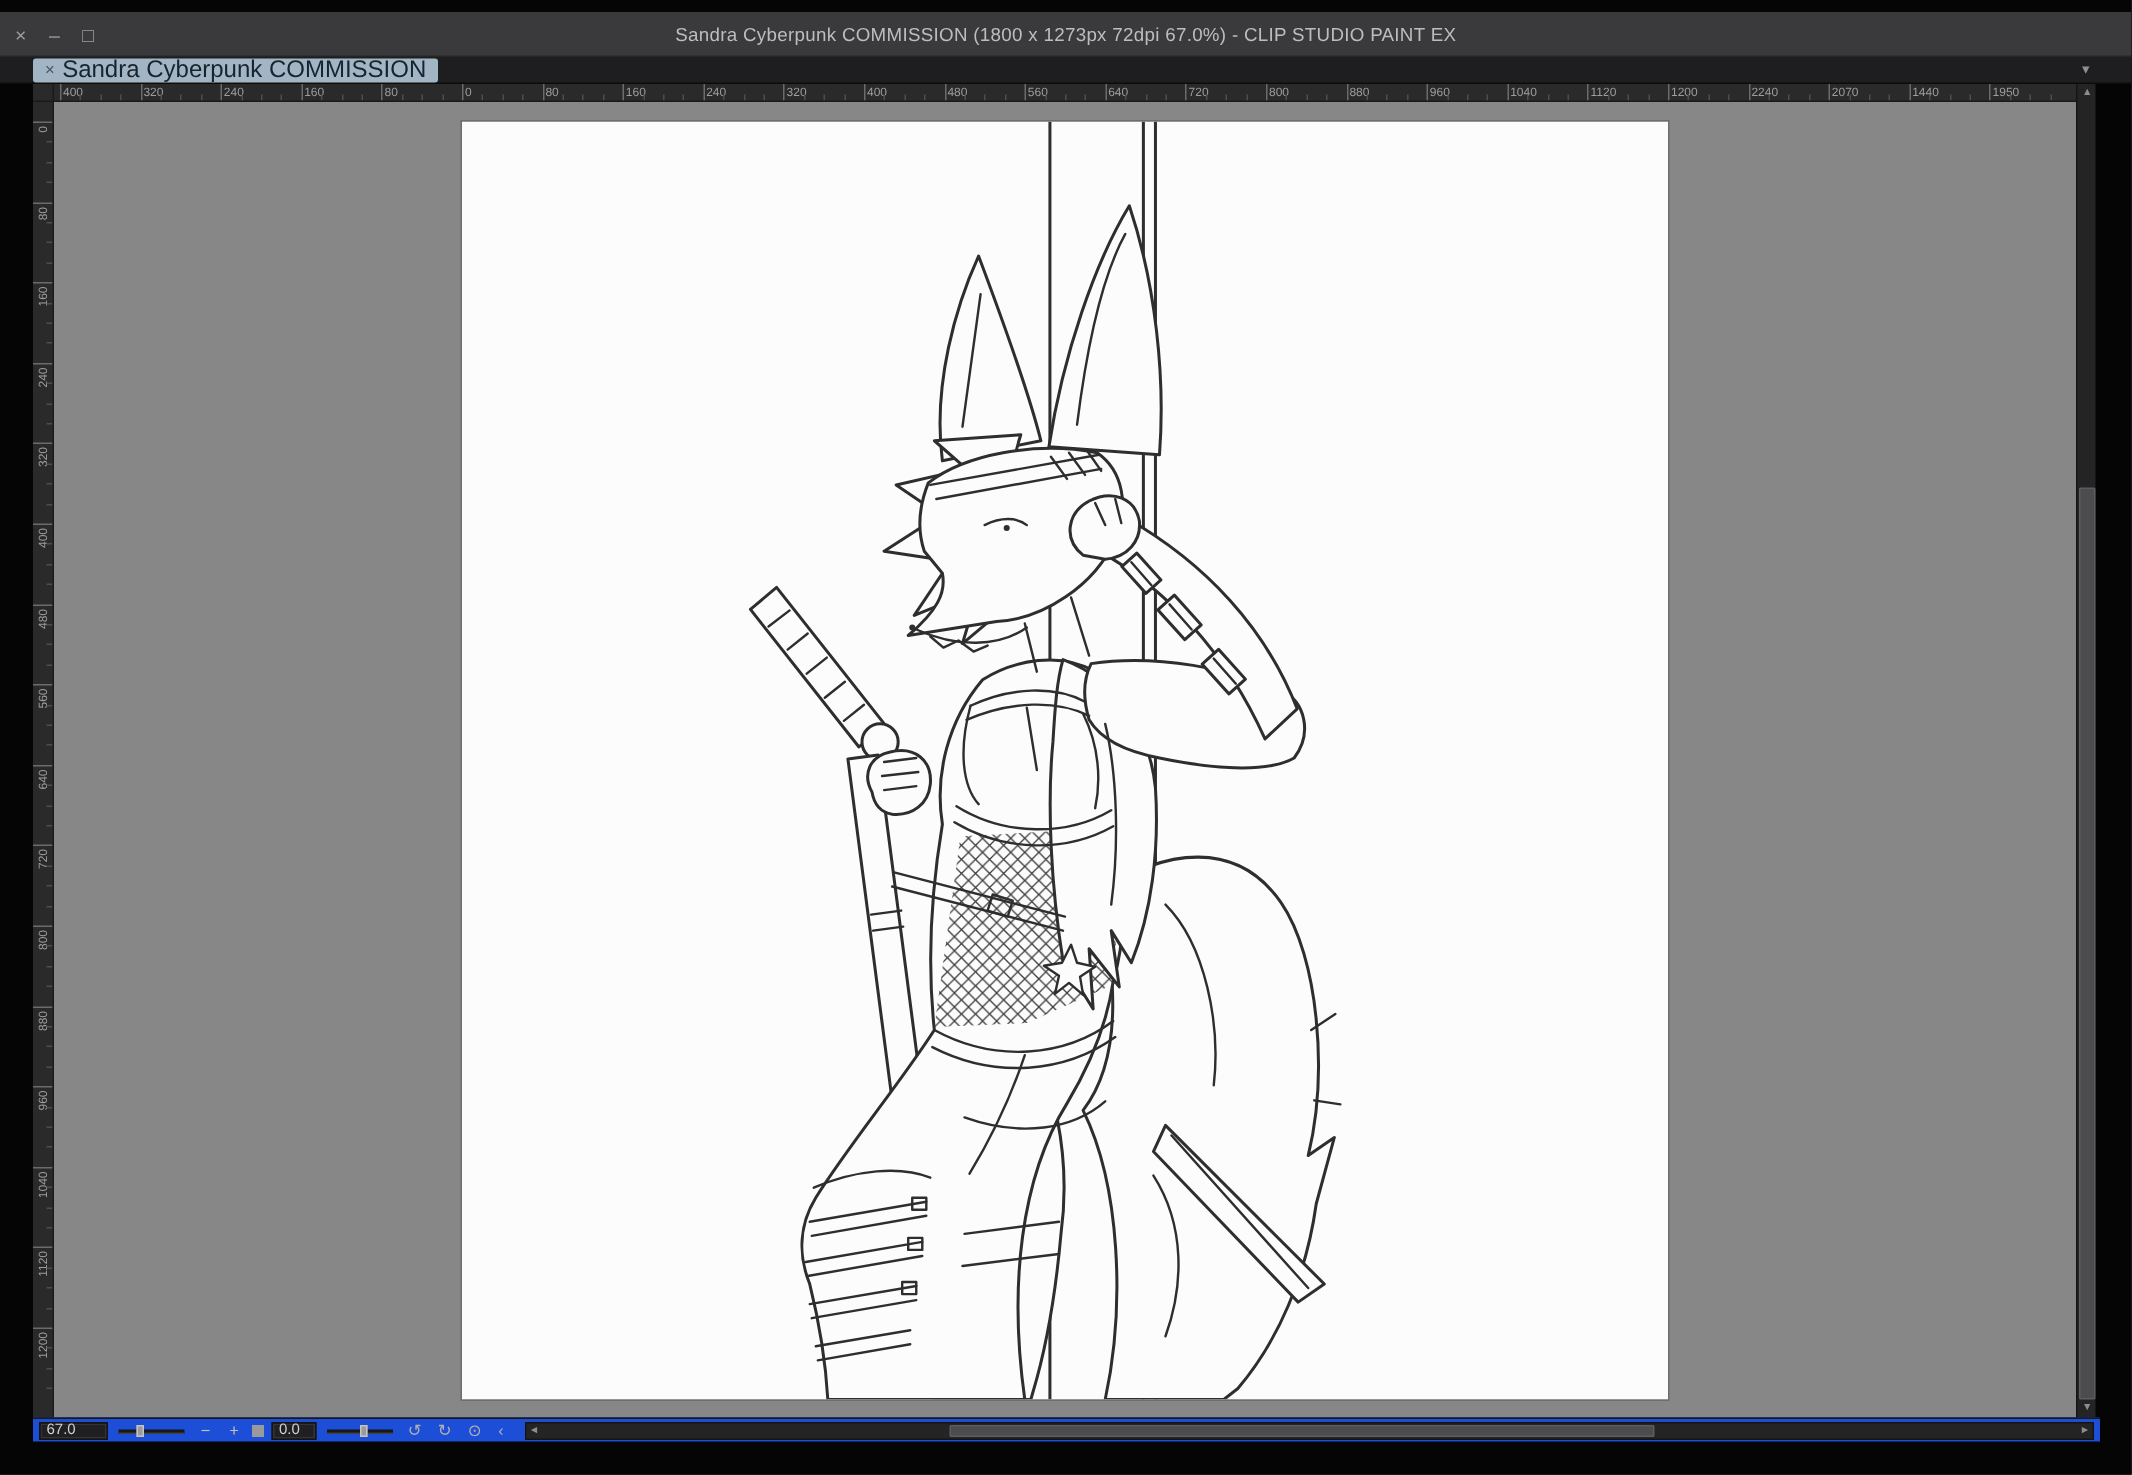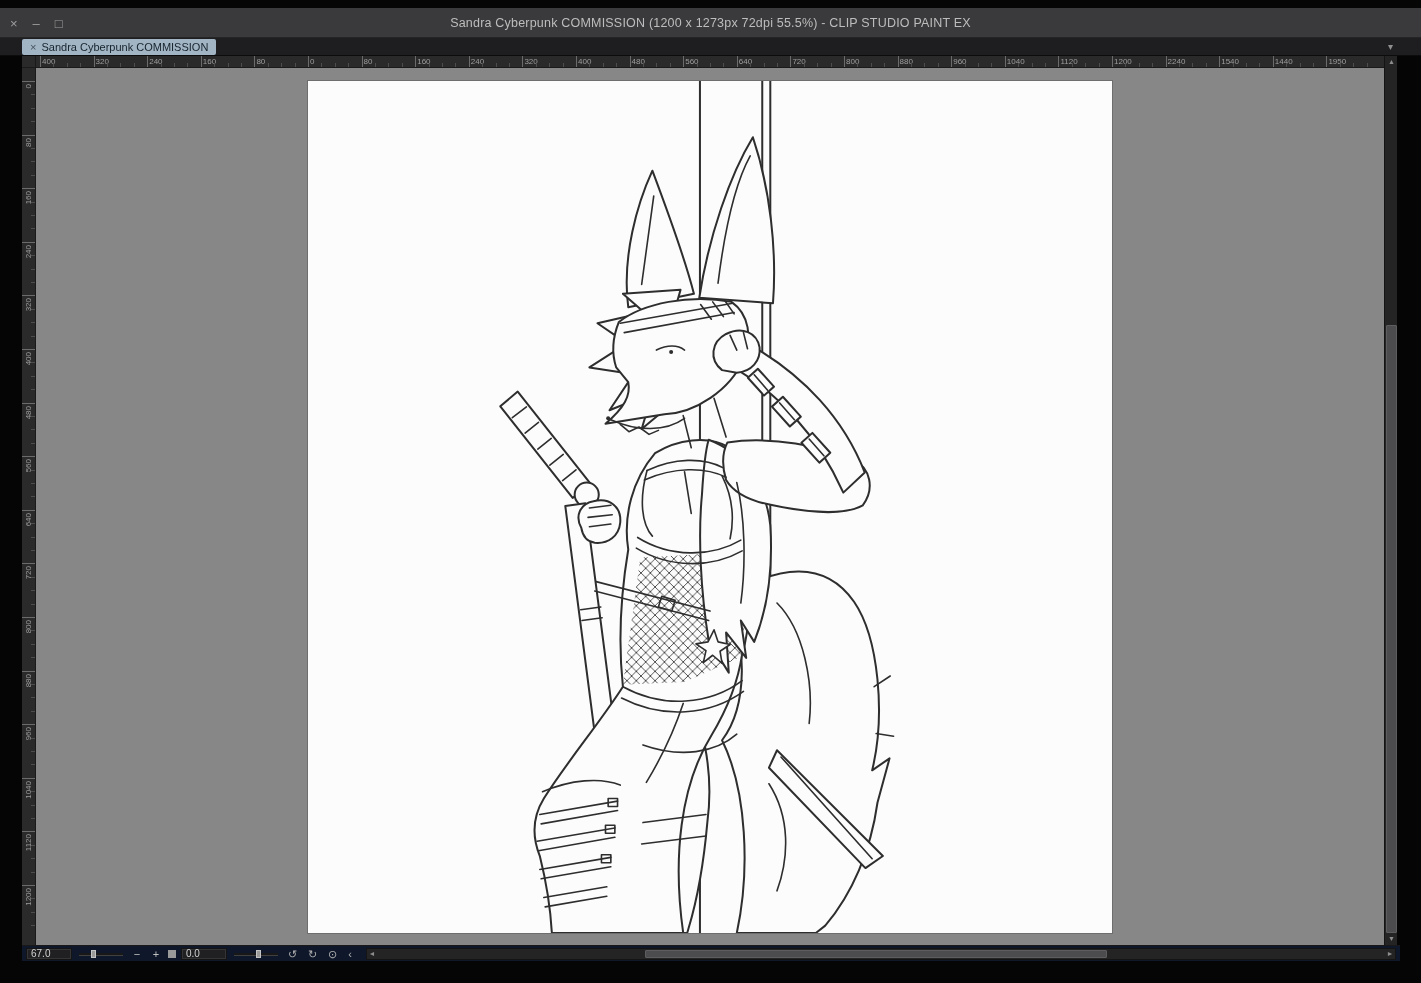--- a/index.html
+++ b/index.html
@@ -16,21 +16,21 @@
   .win-title { width:100%; height:30px; line-height:30px; text-align:center;
                color:#bdbdbd; font-size:12.5px; letter-spacing:.2px; white-space:nowrap; }
 
   
   .tab-bar { position:absolute; left:0; top:38px; width:1421px; height:18px;
              background:#1e1e20; border-bottom:1px solid #0c0c0c; }
   .doc-tab { position:absolute; left:22px; top:1px; height:16px; display:flex;
              align-items:center; gap:5px; padding:0 8px; background:#a2b5c4;
              border-radius:2px; cursor:default; }
   .doc-tab .tab-close { color:#46535e; font-size:11px; line-height:1; }
-  .doc-tab .tab-label { color:#18242d; font-size:11px; line-height:1; white-space:nowrap; }
+  .doc-tab .tab-label { color:#18242d; font-size:16px; line-height:1; white-space:nowrap; }
   .tab-chevron { position:absolute; right:28px; top:1px; color:#8f8f8f; font-size:10px;
                  line-height:16px; }
 
   
   .ruler-corner { position:absolute; left:22px; top:56px; width:14px; height:12px;
                   background:#2a2a2b; border-right:1px solid #1a1a1a; border-bottom:1px solid #1a1a1a; }
   .h-ruler { position:absolute; left:36px; top:56px; width:1348px; height:12px;
              background:#2a2a2b; overflow:hidden; border-bottom:1px solid #1a1a1a; }
   .v-ruler { position:absolute; left:22px; top:68px; width:14px; height:877px;
              background:#2a2a2b; overflow:hidden; border-right:1px solid #1a1a1a; }
@@ -54,26 +54,26 @@
                  background:#242425; border-left:1px solid #141414; }
   .v-scrollbar .arrow { position:absolute; left:0; width:13px; height:12px; color:#8d8d8d;
                         font-size:7px; text-align:center; line-height:12px; }
   .v-scrollbar .arrow.up { top:0; }
   .v-scrollbar .arrow.down { bottom:0; }
   .v-thumb { position:absolute; left:1px; width:11px; top:269px; height:608px;
              background:#4c4c4e; border:1px solid #5d5d5f; border-radius:1px; }
 
   
   .status-bar { position:absolute; left:22px; top:945px; width:1378px; height:16px;
-                background:#0f172a; border-top:1px solid #191919; display:flex;
+                background:#1d4ed8; border-top:1px solid #191919; display:flex;
                 align-items:center; gap:5px; padding:0 4px; color:#b5b5b5; }
   .vbox { width:46px; height:12px; background:#202022; border:1px solid #141414;
           box-shadow:inset 0 0 0 1px #343436; color:#d2d2d2; font-size:10px;
           line-height:10px; padding:0 4px; display:flex; align-items:center; }
-  .vbox.rot { width:46px; }
+  .vbox.rot { width:30px; }
   .slider { position:relative; width:48px; height:12px; }
   .slider::before { content:""; position:absolute; left:2px; right:2px; top:5px; height:2px;
                     background:#181818; border-bottom:1px solid #404040; }
   .slider .handle { position:absolute; top:2px; width:5px; height:8px; background:#9a9a9a;
                     border:1px solid #c4c4c4; }
   .sb-btn { font-size:11px; line-height:12px; color:#c0c0c0; width:14px; text-align:center; }
   .fit-sq { width:8px; height:8px; background:#9a9a9a; }
   .sb-ico { font-size:11px; line-height:12px; color:#b0b0b0; width:15px; text-align:center; }
   .collapse { font-size:11px; color:#b0b0b0; width:10px; text-align:center; }
   .h-scrollbar { position:relative; flex:1; height:12px; background:#242425;
@@ -84,21 +84,21 @@
   .h-scrollbar .arrow.right { right:0; }
   .h-thumb { position:absolute; top:1px; height:8px; left:27%; width:45%;
              background:#4c4c4e; border:1px solid #5d5d5f; border-radius:1px; }
 </style>
 </head>
 <body>
 
 <div class="stage">
 
   <div class="title-bar">
-    <div class="win-title">Sandra Cyberpunk COMMISSION (1200 x 1273px 72dpi 55.5%)  - CLIP STUDIO PAINT EX</div>
+    <div class="win-title">Sandra Cyberpunk COMMISSION (1800 x 1273px 72dpi 67.0%)  - CLIP STUDIO PAINT EX</div>
     <div class="win-controls">
       <span>×</span>
       <span>–</span>
       <span>□</span>
     </div>
   </div>
 
   <div class="tab-bar">
     <div class="doc-tab">
       <span class="tab-close">×</span>
@@ -213,21 +213,21 @@
       <div class="htlab" style="left: 1078px;">1200</div>
       <div class="htickm" style="left: 1089.4px;"></div>
       <div class="htickm" style="left: 1102.8px;"></div>
       <div class="htickm" style="left: 1116.2px;"></div>
       <div class="htick" style="left: 1129.6px;"></div>
       <div class="htlab" style="left: 1131.6px;">2240</div>
       <div class="htickm" style="left: 1143px;"></div>
       <div class="htickm" style="left: 1156.4px;"></div>
       <div class="htickm" style="left: 1169.8px;"></div>
       <div class="htick" style="left: 1183.2px;"></div>
-      <div class="htlab" style="left: 1185.2px;">1540</div>
+      <div class="htlab" style="left: 1185.2px;">2070</div>
       <div class="htickm" style="left: 1196.6px;"></div>
       <div class="htickm" style="left: 1210px;"></div>
       <div class="htickm" style="left: 1223.4px;"></div>
       <div class="htick" style="left: 1236.8px;"></div>
       <div class="htlab" style="left: 1238.8px;">1440</div>
       <div class="htickm" style="left: 1250.2px;"></div>
       <div class="htickm" style="left: 1263.6px;"></div>
       <div class="htickm" style="left: 1277px;"></div>
       <div class="htick" style="left: 1290.4px;"></div>
       <div class="htlab" style="left: 1292.4px;">1950</div>

